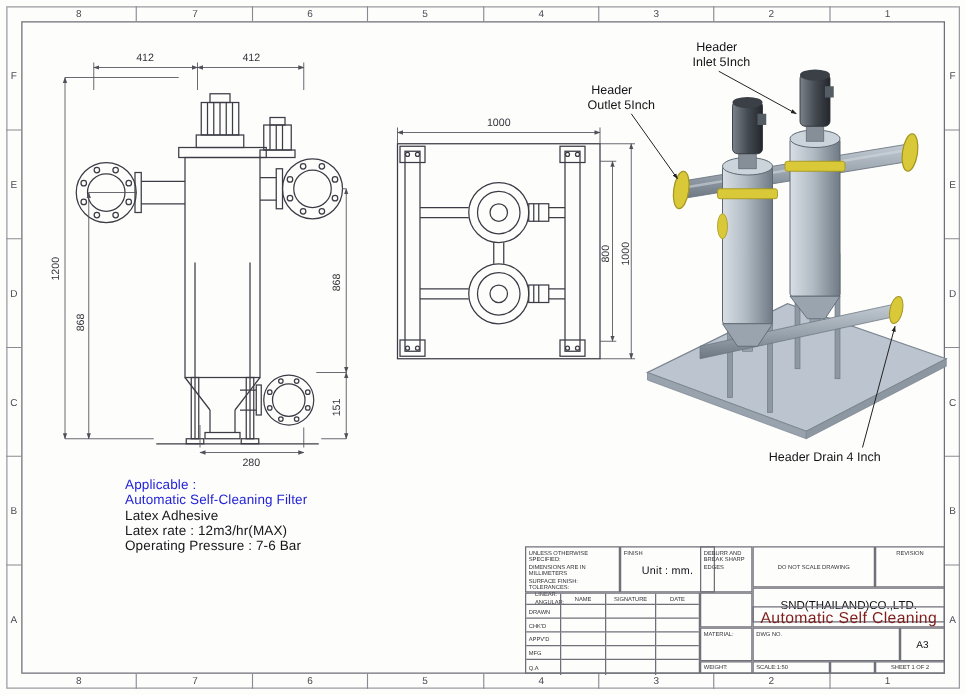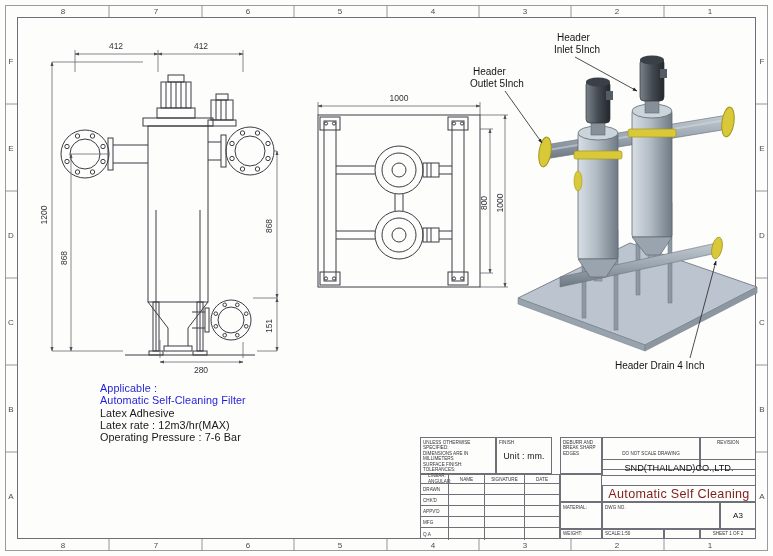--- a/index.html
+++ b/index.html
@@ -338,33 +338,33 @@
 
   <div class="tb">
     <div class="cell pad" style="left:0;top:0;width:76px;height:37px">
       <div class="t45">UNLESS OTHERWISE SPECIFIED:</div>
       <div class="t45">DIMENSIONS ARE IN MILLIMETERS</div>
       <div class="t45">SURFACE FINISH:</div>
       <div class="t45">TOLERANCES:</div>
       <div class="t45" style="padding-left:5px">LINEAR:</div>
       <div class="t45" style="padding-left:5px">ANGULAR:</div>
     </div>
-    <div class="cell pad" style="left:76px;top:0;width:56px;height:37px">
+    <div class="cell pad" style="left:76px;top:0;width:76px;height:37px">
       <div class="t45">FINISH</div>
       <div class="unit">Unit : mm.</div>
     </div>
     <div class="cell pad" style="left:140px;top:0;width:42px;height:37px">
       <div class="t45">DEBURR AND</div>
       <div class="t45">BREAK SHARP</div>
       <div class="t45">EDGES</div>
     </div>
     <div class="cell ctr t45" style="left:182px;top:0;width:98px;height:33px">DO NOT SCALE DRAWING</div>
     <div class="cell t45" style="left:280px;top:0;width:56px;height:33px;text-align:center;padding-top:2px">REVISION</div>
 
-    <div class="cell ctr company" style="left:182px;top:22px;width:154px;height:17px">SND(THAILAND)CO.,LTD.</div>
+    <div class="cell ctr company" style="left:182px;top:33px;width:154px;height:28px">SND(THAILAND)CO.,LTD.</div>
     <div class="cell ctr dtitle" style="left:182px;top:48px;width:154px;height:17px">Automatic Self Cleaning</div>
 
     <div class="cell" style="left:140px;top:37px;width:42px;height:28px"></div>
     <div class="cell pad t45" style="left:140px;top:65px;width:42px;height:27px">MATERIAL:</div>
     <div class="cell t45" style="left:140px;top:92px;width:42px;height:10px;display:flex;align-items:center;padding-left:2px">WEIGHT:</div>
 
     <div class="cell pad t45" style="left:182px;top:65px;width:118px;height:27px">DWG NO.</div>
     <div class="cell ctr size" style="left:300px;top:65px;width:36px;height:27px">A3</div>
 
     <div class="cell t45" style="left:182px;top:92px;width:62px;height:10px;display:flex;align-items:center;padding-left:2px">SCALE:1:50</div>

